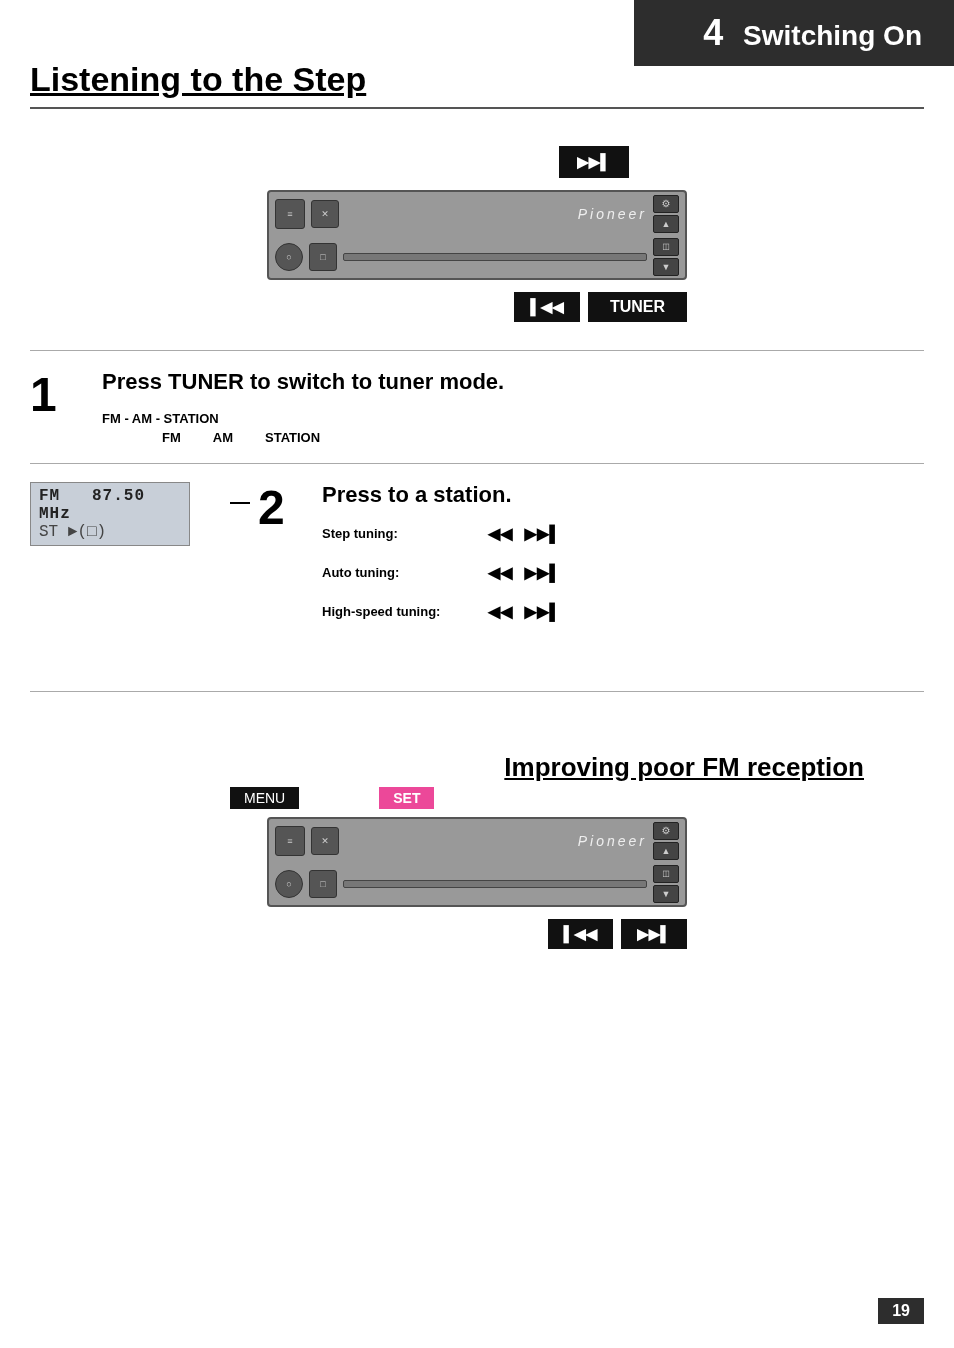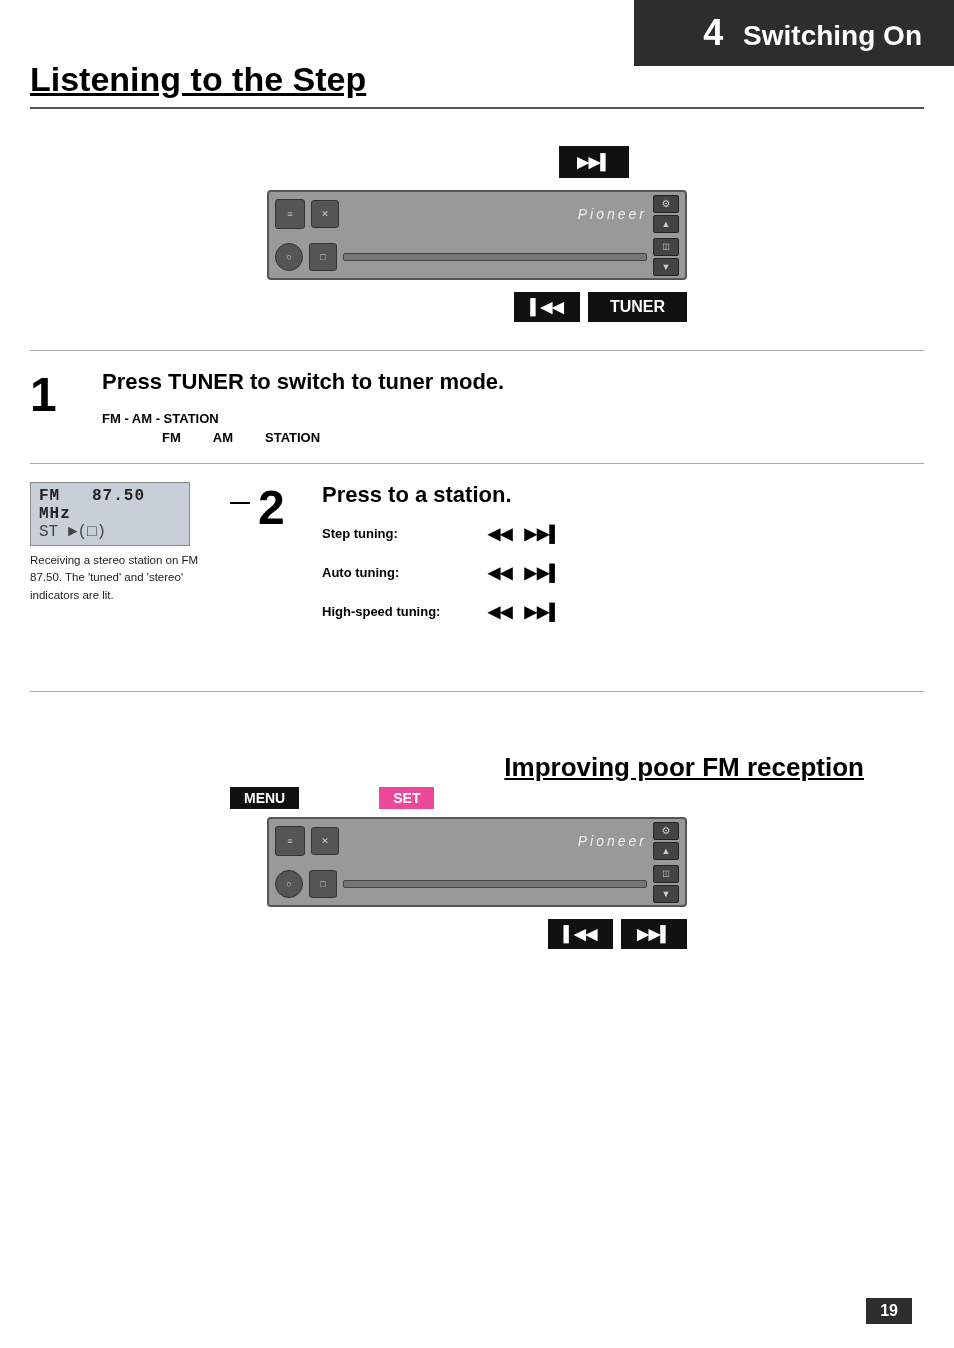--- a/index.html
+++ b/index.html
@@ -281,21 +281,21 @@
       display: flex;
       gap: 80px;
       margin-left: 200px;
       margin-bottom: 6px;
     }
     .menu-label-box {
       background: #111;
       color: #fff;
       padding: 3px 14px;
       font-size: 14px;
-      font-weight: bold;
+      font-weight: normal;
     }
     .set-label-box {
       background: #ec4899;
       color: #fff;
       padding: 3px 14px;
       font-size: 14px;
       font-weight: bold;
     }
 
     
@@ -404,21 +404,20 @@
 
     <div class="step2-left">
       <div class="radio-display">
         <div class="freq">
           <span>FM</span>
           &nbsp;
           <span>87.50 MHz</span>
         </div>
         <div class="sub">ST ►(□)</div>
       </div>
-      <p class="step2-caption">Receiving a stereo station on FM 87.50. The 'tuned' and 'stereo' indicators are lit.</p>
     </div>
 
     <div class="step2-arrow">—</div>
 
     <div style="display:flex; gap:16px; flex:1;">
       <div class="step-num">2</div>
       <div class="step2-right">
         <div class="step-title">Press to a station.</div>
 
         <div class="tuning-row">
@@ -485,13 +484,13 @@
         <div class="device-bottom-btns2">
           <div class="rew-button">▌◀◀</div>
           <div class="rew-button" style="background:#111;">▶▶▌</div>
         </div>
       </div>
     </div>
   </div>
 
 </div>
 
-<div class="page-number" style="position:absolute; bottom:24px; right:42px;">19</div>
+<div class="page-number" style="position:absolute; bottom:24px; right:30px;">19</div>
 
 </body></html>

